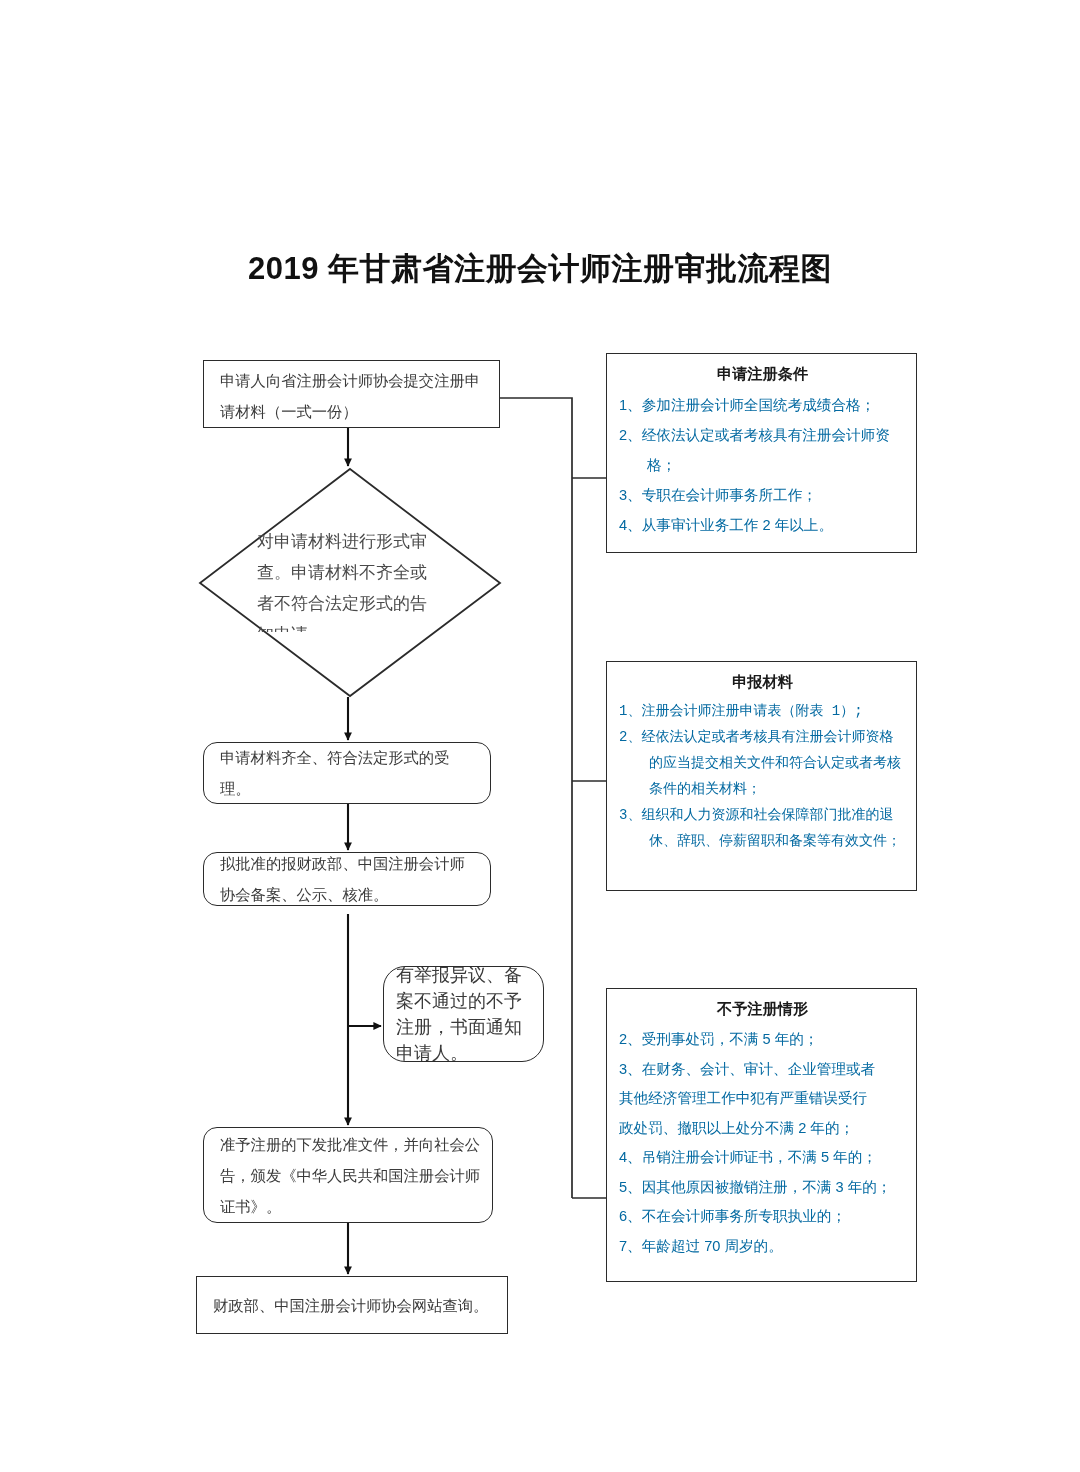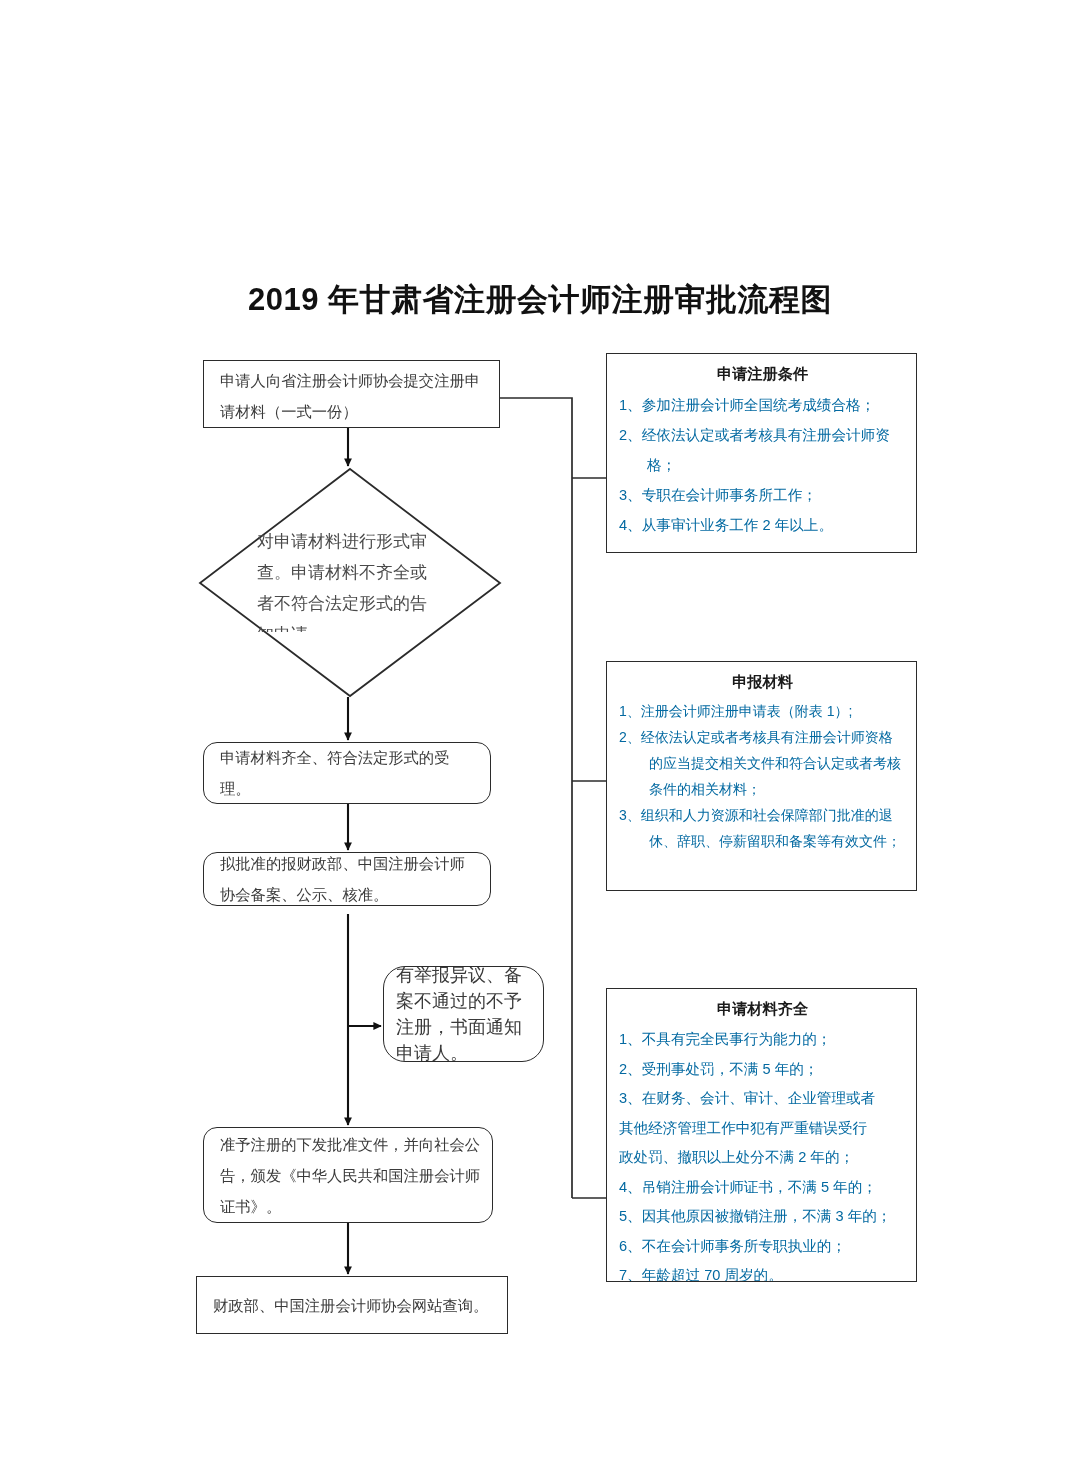--- a/index.html
+++ b/index.html
@@ -33,21 +33,20 @@
   .title {
     position: absolute;
     left: 0;
     top: 248px;
     width: 1080px;
     text-align: center;
     font-size: 31px;
     font-weight: bold;
     letter-spacing: 0.5px;
     color: #111;
-    margin-top: 31px;
   }
 
   
   .node {
     position: absolute;
     box-sizing: border-box;
     border: 1.6px solid #2b2b2b;
     background: #ffffff;
     font-size: 15.3px;
     line-height: 31px;
@@ -162,21 +161,21 @@
   #panel-conditions {
     left: 606px; top: 353px;
     width: 311px; height: 200px;
   }
   #panel-conditions .panel-list { line-height: 30px; }
 
   #panel-materials {
     left: 606px; top: 661px;
     width: 311px; height: 230px;
   }
-  #panel-materials .panel-list { line-height: 26px; font-size: 14px; }
+  #panel-materials .panel-list { line-height: 26px; font-size: 14px; font-family: Liberation Mono, monospace; }
 
   #panel-refusal {
     left: 606px; top: 988px;
     width: 311px; height: 294px;
   }
   #panel-refusal .panel-list { line-height: 29.5px; }
 </style>
 </head>
 <body>
 
@@ -240,23 +239,22 @@
   <div class="panel" id="panel-materials">
     <div class="panel-title">申报材料</div>
     <div class="panel-list">
       <span class="li flat">1、注册会计师注册申请表（附表 1）;</span>
       <span class="li hang2">2、经依法认定或者考核具有注册会计师资格的应当提交相关文件和符合认定或者考核条件的相关材料；</span>
       <span class="li hang2">3、组织和人力资源和社会保障部门批准的退休、辞职、停薪留职和备案等有效文件；</span>
     </div>
   </div>
 
   <div class="panel" id="panel-refusal">
-    <div class="panel-title">申请材料齐全</div>
+    <div class="panel-title">不予注册情形</div>
     <div class="panel-list">
-      <span class="li flat">1、不具有完全民事行为能力的；</span>
       <span class="li flat">2、受刑事处罚，不满 5 年的；</span>
       <span class="li flat">3、在财务、会计、审计、企业管理或者</span>
       <span class="li flat">其他经济管理工作中犯有严重错误受行</span>
       <span class="li flat">政处罚、撤职以上处分不满 2 年的；</span>
       <span class="li flat">4、吊销注册会计师证书，不满 5 年的；</span>
       <span class="li flat">5、因其他原因被撤销注册，不满 3 年的；</span>
       <span class="li flat">6、不在会计师事务所专职执业的；</span>
       <span class="li flat">7、年龄超过 70 周岁的。</span>
     </div>
   </div>

